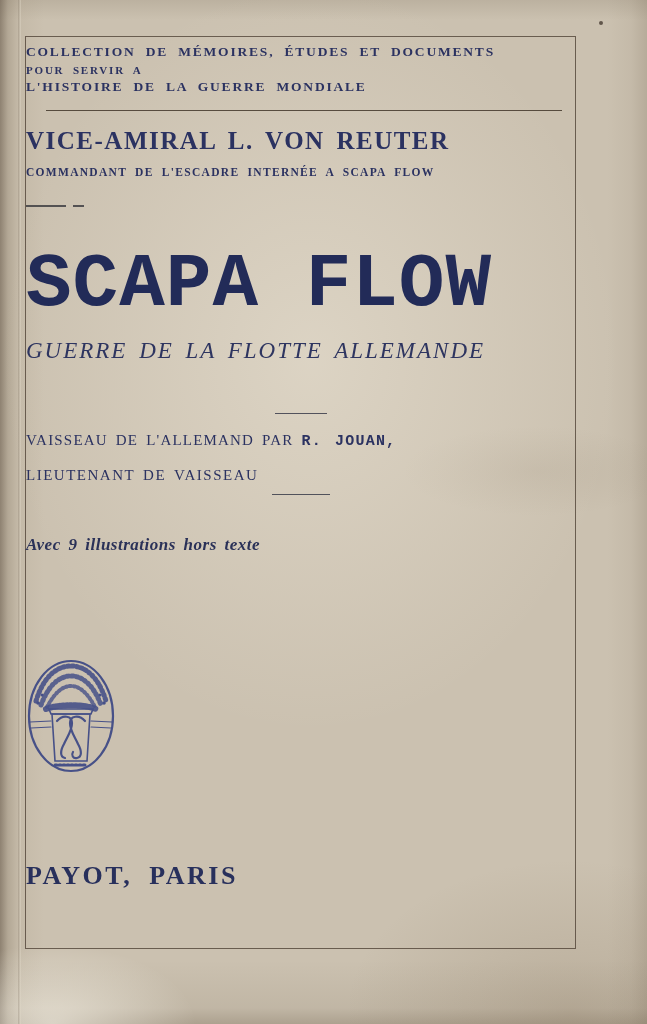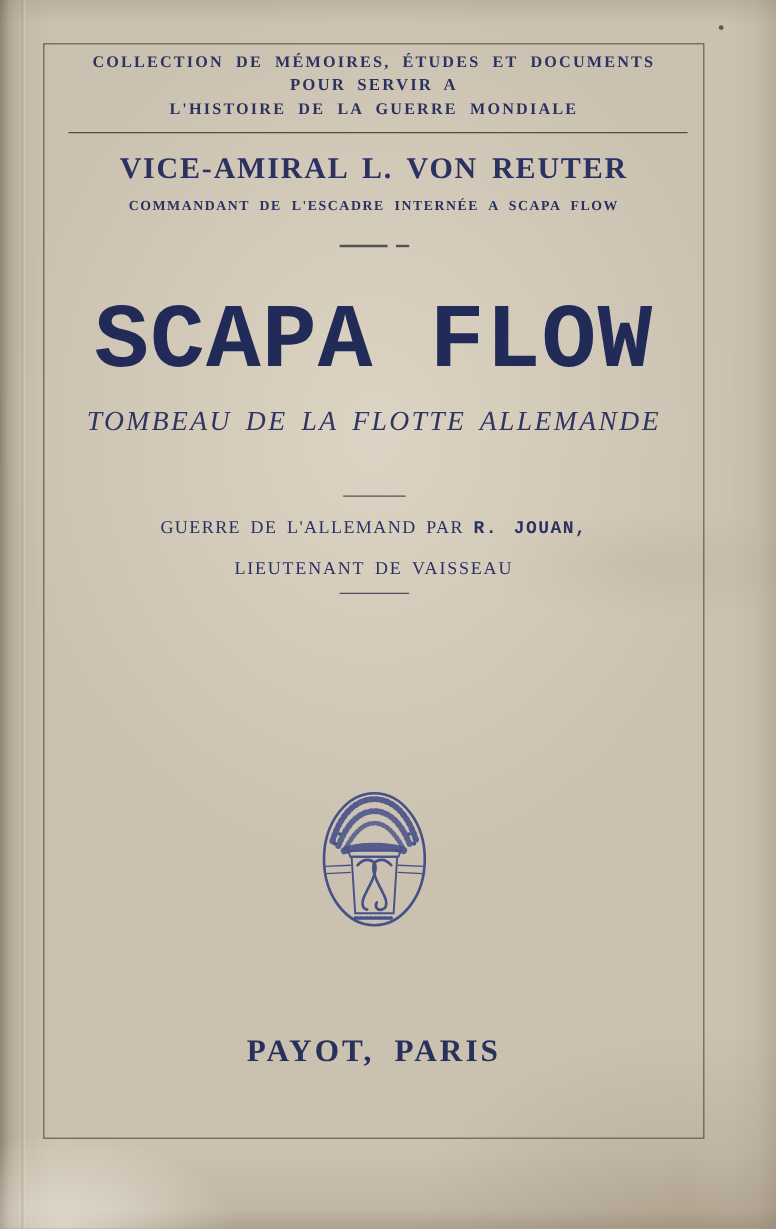--- a/index.html
+++ b/index.html
@@ -27,33 +27,33 @@
   .crease-left {
     position: absolute; left: 18px; top: 0; bottom: 0; width: 3px;
     background: linear-gradient(90deg, rgba(86,72,56,0.28), rgba(238,231,215,0.55));
     opacity: .8;
   }
   .speck {
     position: absolute; left: 599px; top: 21px; width: 4px; height: 4px;
     border-radius: 50%; background: rgba(60,50,40,0.75);
   }
   .frame {
-    position: absolute; left: 36px; top: 36px;
+    position: absolute; left: 25px; top: 36px;
     width: 549px; height: 911px;
     border: 1px solid rgba(72,59,47,0.75);
-    text-align: center;
+    text-align: left;
   }
   .block { position: absolute; left: 0; width: 100%; }
 
   .coll-line1, .coll-line3 {
     font-size: 13.5px; font-weight: bold;
     letter-spacing: 1.8px; word-spacing: 5px;
   }
   .coll-line2 {
-    font-size: 14px; font-weight: bold;
+    font-size: 11px; font-weight: bold;
     letter-spacing: 1.8px; word-spacing: 4px;
     margin-top: 4px; margin-bottom: 3px;
   }
   .collection { top: 7px; }
 
   .rule-header {
     position: absolute; top: 73px; left: 20px; right: 13px; height: 0;
     border-top: 1.5px solid rgba(66,54,42,0.85);
   }
 
@@ -145,34 +145,35 @@
     <div class="rule-header"></div>
 
     <div class="block author-name">VICE-AMIRAL L. VON REUTER</div>
     <div class="block author-role">COMMANDANT DE L'ESCADRE INTERNÉE A SCAPA FLOW</div>
 
     <div class="block rule-dash">
       <span class="d1"></span><span class="d2"></span>
     </div>
 
     <div class="block title">SCAPA FLOW</div>
-    <div class="block subtitle">TOMBEAU DE LA FLOTTE ALLEMANDE</div>
+    <div class="block subtitle">GUERRE DE LA FLOTTE ALLEMANDE</div>
 
     <div class="rule-short r1"></div>
 
     <div class="block translator">
       <div class="t-line1">
-        <span>GUERRE DE L'ALLEMAND PAR</span>
+        <span>VAISSEAU DE L'ALLEMAND PAR</span>
         <b>R. JOUAN,</b>
       </div>
       <div class="t-line2">LIEUTENANT DE VAISSEAU</div>
     </div>
 
     <div class="rule-short r2"></div>
 
+    <div class="block illustrations">Avec 9 illustrations hors texte</div>
 
     <div class="block emblem-wrap">
       <svg width="90" height="114" viewBox="0 0 90 114">
         <g fill="none" stroke="#475188" stroke-linecap="round">
 
           <ellipse cx="45" cy="57" rx="42" ry="55" stroke-width="2.2"></ellipse>
 
           <path d="M10,42 C18,16 32,7 45,7 C58,7 72,16 80,42" stroke-width="5" stroke-dasharray="1.5 3" opacity="0.9"></path>
           <path d="M15,46 C23,25 34,17 45,17 C56,17 67,25 75,46" stroke-width="5" stroke-dasharray="1.5 3" opacity="0.85"></path>
           <path d="M21,48 C29,33 37,27 45,27 C53,27 61,33 69,48" stroke-width="4" stroke-dasharray="1.5 2.5" opacity="0.8"></path>

